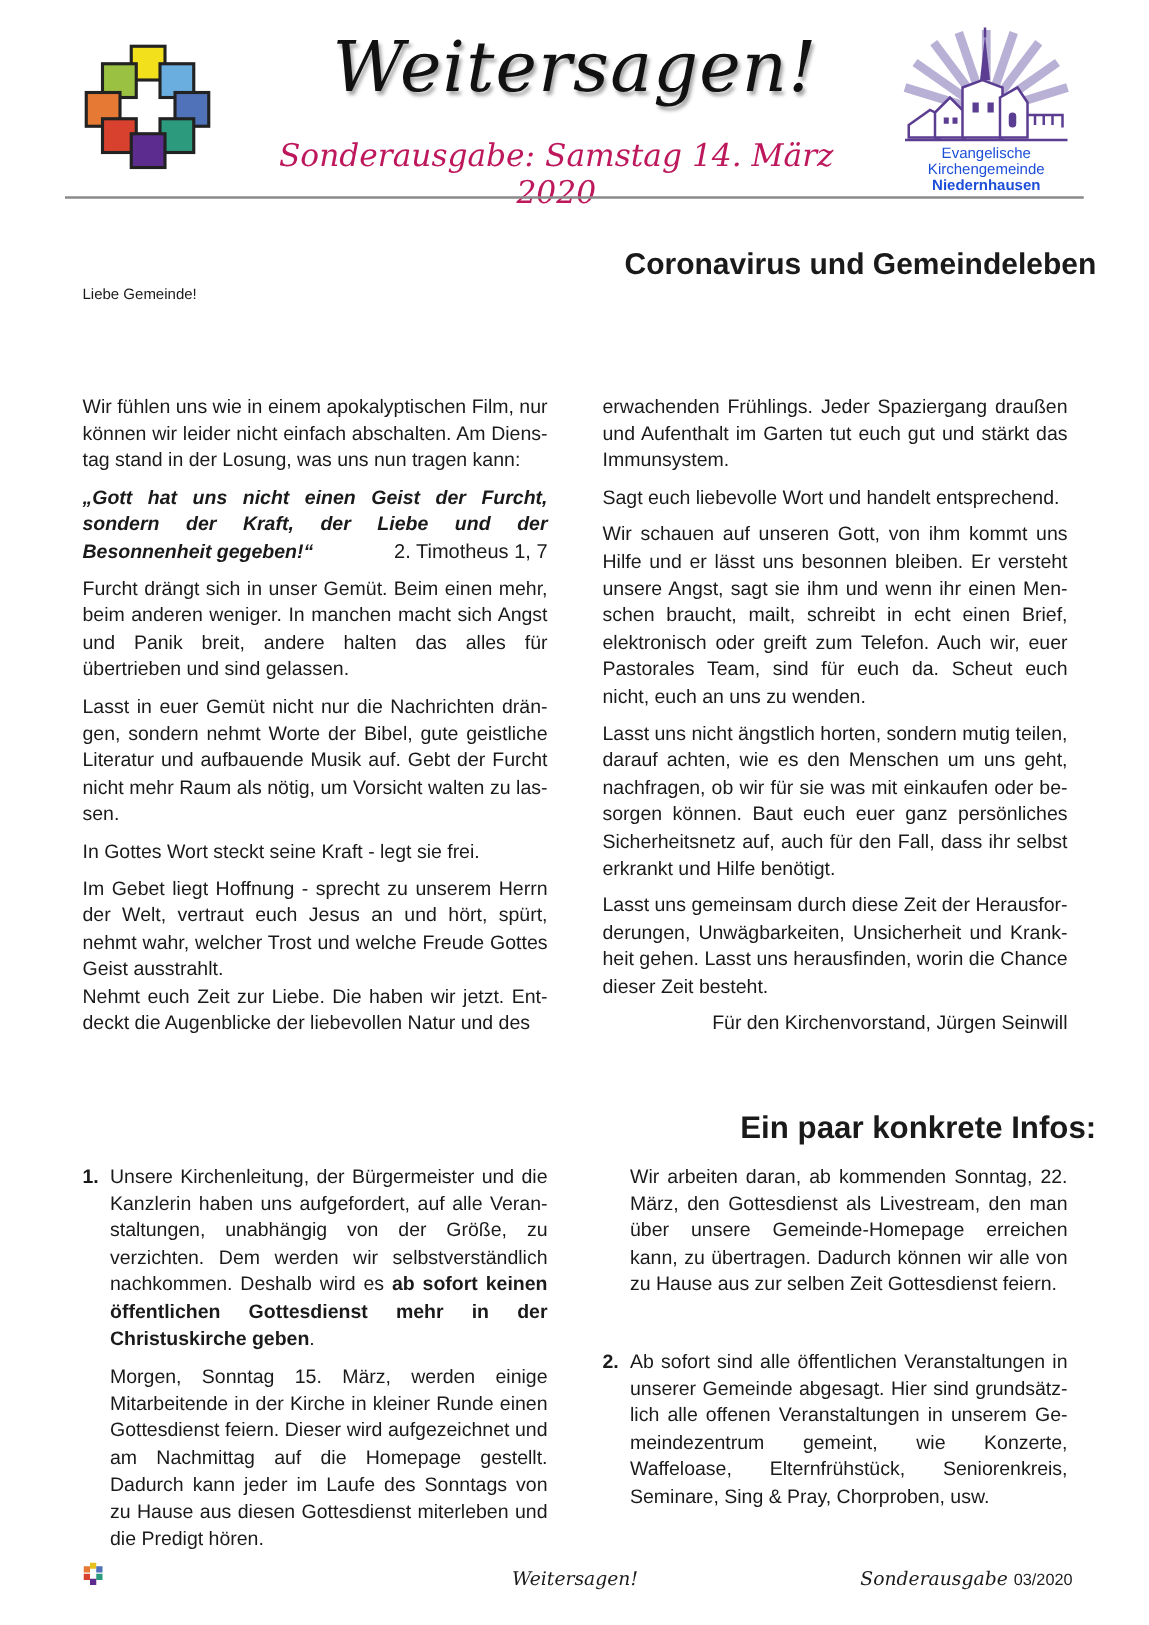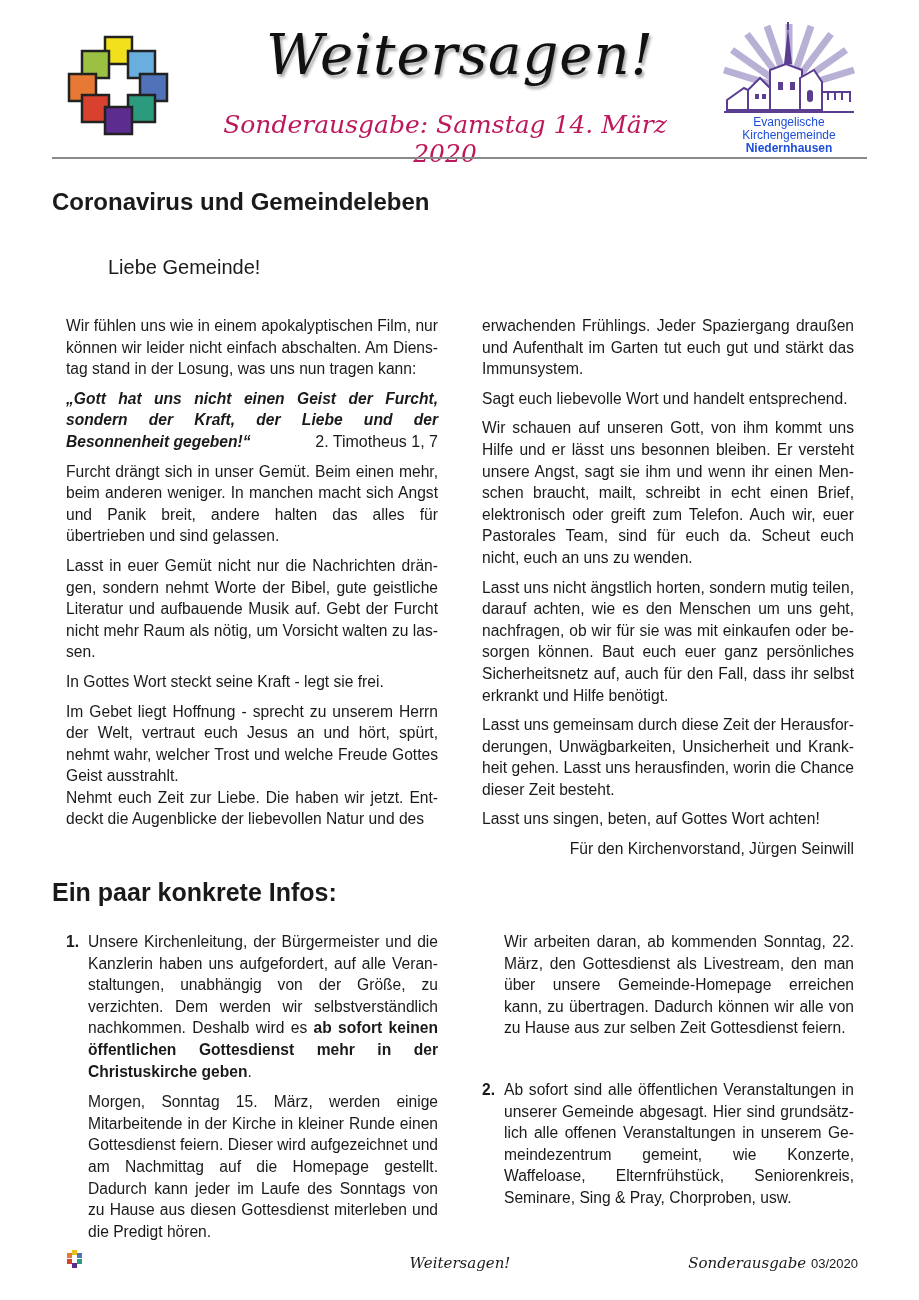--- a/index.html
+++ b/index.html
@@ -5,23 +5,23 @@
   html, body { margin: 0; padding: 0; background: #ffffff; }
   body { width: 919px; height: 1300px; position: relative; overflow: hidden; color: #1a1a1a; font-family: "Liberation Sans", sans-serif; }
   .abs { position: absolute; }
   .script { font-family: "DejaVu Serif", serif; font-style: italic; }
   #masthead-title { left: 190px; top: 22px; width: 540px; text-align: center; font-size: 56px; letter-spacing: 1px; text-shadow: 2px 3px 3px rgba(0,0,0,0.35); color: #111; }
   #masthead-sub { left: 190px; top: 110px; width: 510px; text-align: center; font-size: 25px; color: #be185d; }
   #header-rule { left: 52px; top: 157px; width: 815px; height: 2px; background: #8a8a8a; }
   #logo-left { left: 66px; top: 33px; width: 104px; height: 104px; }
   #logo-right { left: 722px; top: 20px; width: 134px; height: 135px; }
   .logo-text { position: absolute; left: 0; width: 134px; text-align: center; color: #1d4ed8; font-size: 12px; line-height: 13px; }
-  h1.sec { position: absolute; margin: 0; left: 52px; width: 815px; text-align: left; font-weight: bold; font-family: "Liberation Sans", sans-serif; }
+  h1.sec { position: absolute; margin: 10px; left: 52px; width: 815px; text-align: right; font-weight: bold; font-family: "Liberation Sans", sans-serif; }
   #title1 { top: 188px; font-size: 24px; }
-  #salutation { left: 66px; top: 256px; font-size: 20px; margin-left: 42px; }
+  #salutation { left: 66px; top: 228px; font-size: 12px; }
   .col { position: absolute; width: 372px; font-size: 15.6px; line-height: 21.6px; text-align: justify; hyphens: manual; margin-top: 28px; }
   .col p { margin: 0 0 8px 0; }
   #col1 { left: 66px; top: 287px; }
   #col2 { left: 482px; top: 287px; }
   .quote { font-weight: bold; font-style: italic; }
   .ref { float: right; font-weight: normal; font-style: normal; font-size: 16px; }
   .tight { margin-bottom: 0 !important; }
   .sig { text-align: right; }
   #title2 { top: 878px; font-size: 25px; }
   .list { position: absolute; width: 372px; font-size: 15.6px; line-height: 21.6px; text-align: justify; }
@@ -113,21 +113,20 @@
   <p class="tight">Im Gebet liegt Hoffnung - sprecht zu unserem Herrn der Welt, vertraut euch Jesus an und hört, spürt, nehmt wahr, welcher Trost und welche Freude Gottes Geist ausstrahlt.</p>
   <p>Nehmt euch Zeit zur Liebe. Die haben wir jetzt. Ent­deckt die Augenblicke der liebevollen Natur und des</p>
 </div>
 
 <div id="col2" class="col">
   <p>erwachenden Frühlings. Jeder Spaziergang draußen und Aufenthalt im Garten tut euch gut und stärkt das Immunsystem.</p>
   <p>Sagt euch liebevolle Wort und handelt entsprechend.</p>
   <p>Wir schauen auf unseren Gott, von ihm kommt uns Hilfe und er lässt uns besonnen bleiben. Er versteht unsere Angst, sagt sie ihm und wenn ihr einen Men­schen braucht, mailt, schreibt in echt einen Brief, elekt­ronisch oder greift zum Telefon. Auch wir, euer Pasto­rales Team, sind für euch da. Scheut euch nicht, euch an uns zu wenden.</p>
   <p>Lasst uns nicht ängstlich horten, sondern mutig teilen, darauf achten, wie es den Menschen um uns geht, nachfragen, ob wir für sie was mit einkaufen oder be­sorgen können. Baut euch euer ganz persönliches Sicherheitsnetz auf, auch für den Fall, dass ihr selbst erkrankt und Hilfe benötigt.</p>
   <p>Lasst uns gemeinsam durch diese Zeit der Herausfor­derungen, Unwägbarkeiten, Unsicherheit und Krank­heit gehen. Lasst uns herausfinden, worin die Chance dieser Zeit besteht.</p>
-  <p>Lasst uns singen, beten, auf Gottes Wort achten!</p>
   <p class="sig">Für den Kirchenvorstand, Jürgen Seinwill</p>
 </div>
 
 <h1 id="title2" class="sec">Ein paar konkrete Infos:</h1>
 
 <div id="list-col1" class="list">
   <span class="num">1.</span>
   <div class="body">
     <p><span>Unsere Kirchenleitung, der Bürgermeister und die Kanzlerin haben uns aufgefordert, auf alle Veran­staltungen, unabhängig von der Größe, zu verzich­ten. Dem werden wir selbstverständlich nachkom­men. Deshalb wird es </span><b>ab sofort keinen öffentli­chen Gottesdienst mehr in der Christuskirche geben</b><span>.</span></p>
     <p>Morgen, Sonntag 15. März, werden einige Mitarbei­tende in der Kirche in kleiner Runde einen Gottes­dienst feiern. Dieser wird aufgezeichnet und am Nachmittag auf die Homepage gestellt. Dadurch kann jeder im Laufe des Sonntags von zu Hause aus diesen Gottesdienst miterleben und die Predigt hören.</p>

